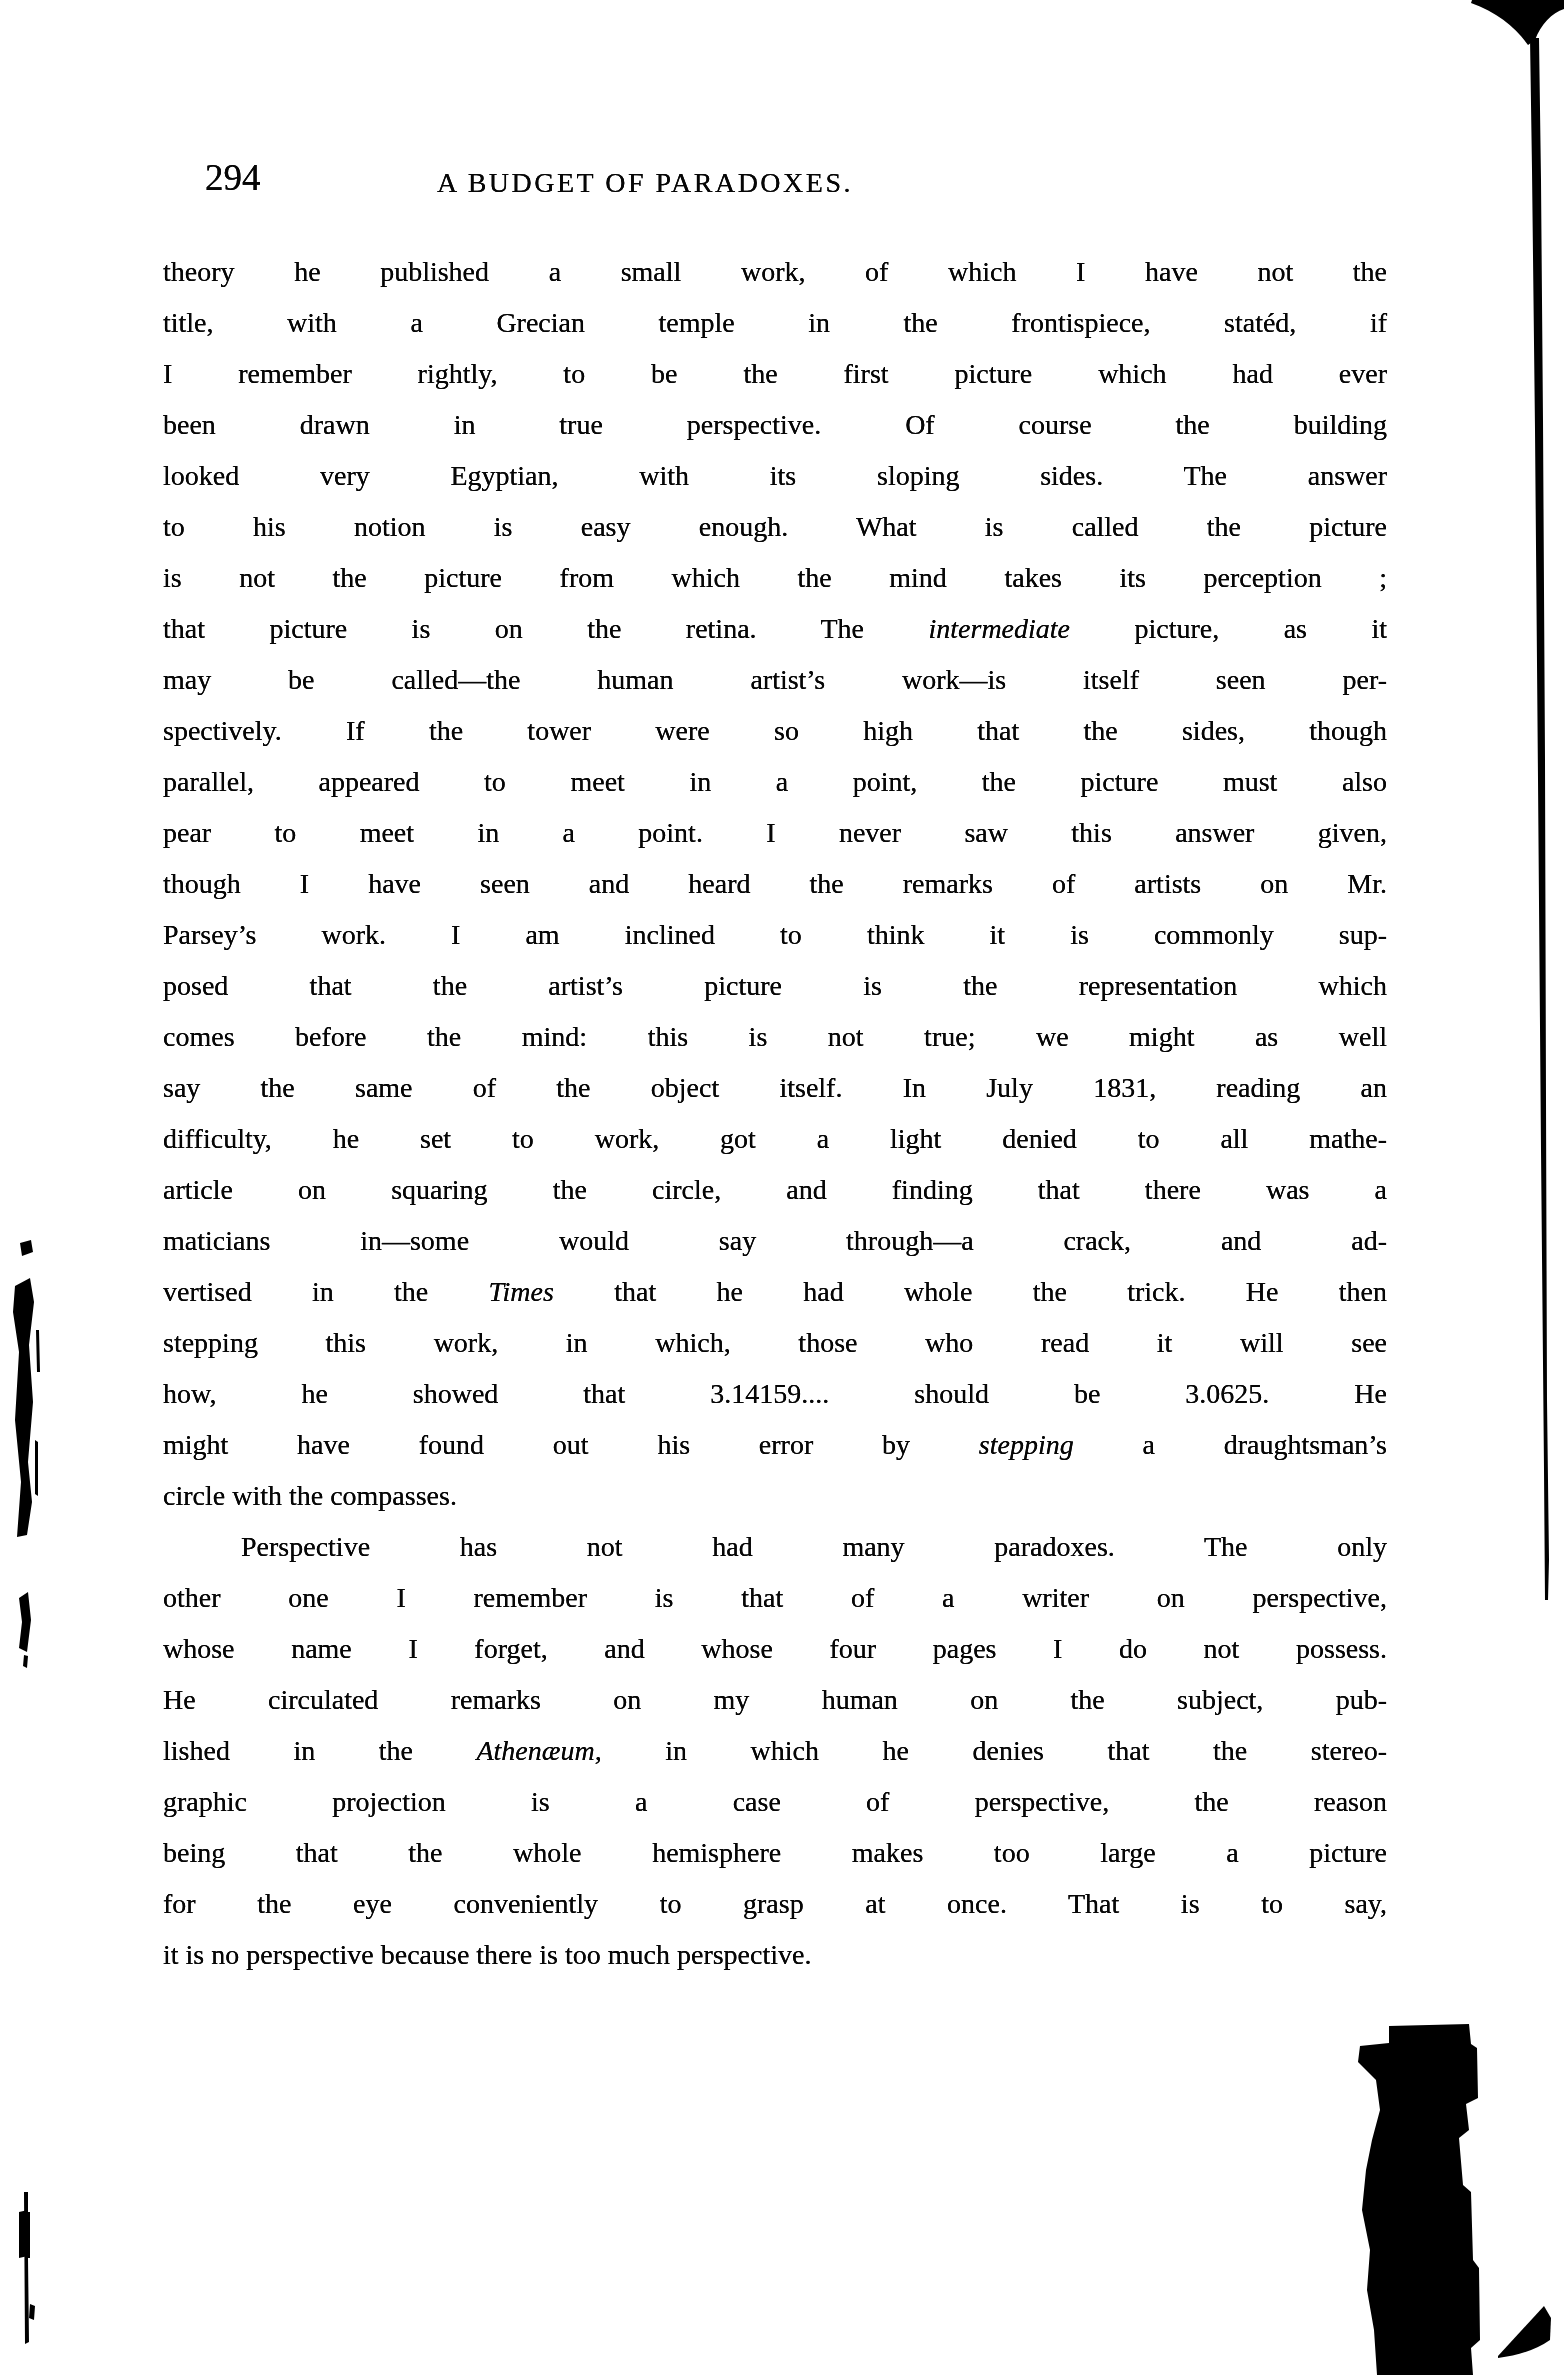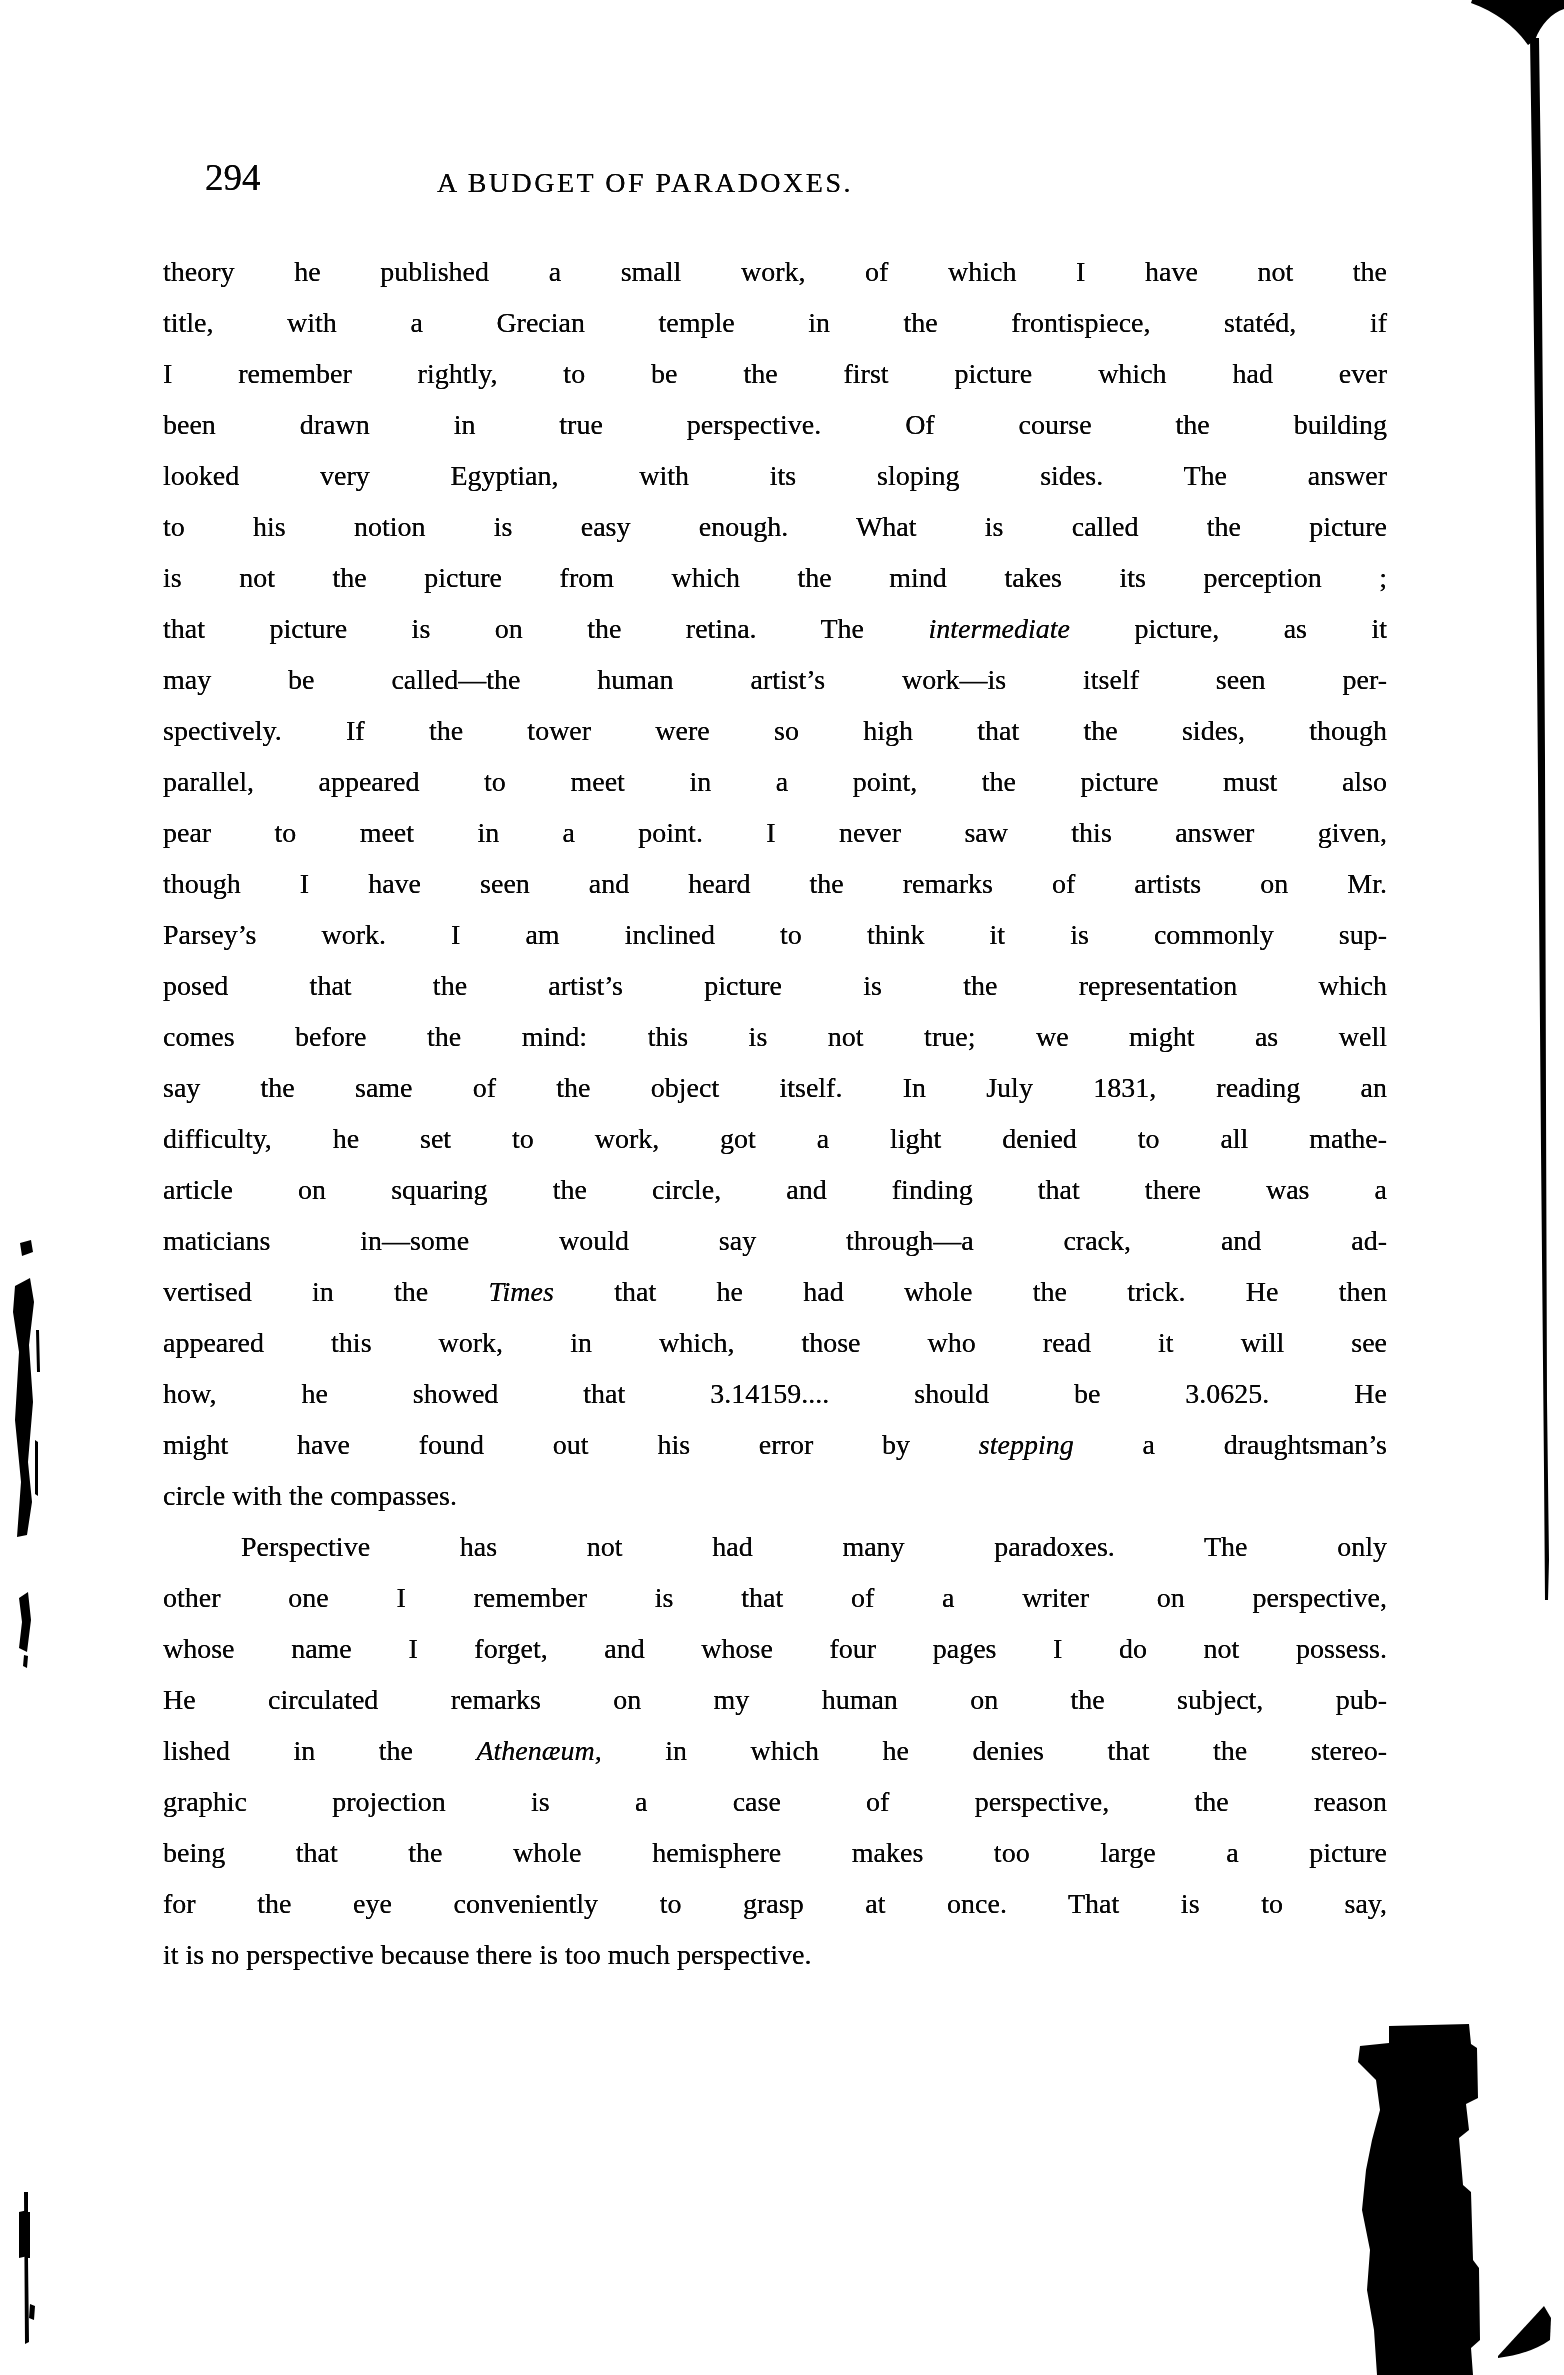--- a/index.html
+++ b/index.html
@@ -41,21 +41,21 @@
         <div class="line"><span>pear to meet in a point. I never saw this answer given,</span></div>
         <div class="line"><span>though I have seen and heard the remarks of artists on Mr.</span></div>
         <div class="line"><span>Parsey’s work. I am inclined to think it is commonly sup-</span></div>
         <div class="line"><span>posed that the artist’s picture is the representation which</span></div>
         <div class="line"><span>comes before the mind: this is not true; we might as well</span></div>
         <div class="line"><span>say the same of the object itself. In July 1831, reading an</span></div>
         <div class="line"><span>difficulty, he set to work, got a light denied to all mathe-</span></div>
         <div class="line"><span>article on squaring the circle, and finding that there was a</span></div>
         <div class="line"><span>maticians in—some would say through—a crack, and ad-</span></div>
         <div class="line"><span>vertised in the </span><span class="em">Times</span><span> that he had whole the trick. He then</span></div>
-        <div class="line"><span>appeared this work, in which, those who read it will see</span></div>
+        <div class="line"><span>stepping this work, in which, those who read it will see</span></div>
         <div class="line"><span>how, he showed that 3.14159.... should be 3.0625. He</span></div>
         <div class="line"><span>might have found out his error by </span><span class="em">stepping</span><span> a draughtsman’s</span></div>
         <div class="line last"><span>circle with the compasses.</span></div>
       </div>
       <div>
         <div class="line indent"><span>Perspective has not had many paradoxes. The only</span></div>
         <div class="line"><span>other one I remember is that of a writer on perspective,</span></div>
         <div class="line"><span>whose name I forget, and whose four pages I do not possess.</span></div>
         <div class="line"><span>He circulated remarks on my human on the subject, pub-</span></div>
         <div class="line"><span>lished in the </span><span class="em">Athenæum,</span><span> in which he denies that the stereo-</span></div>

